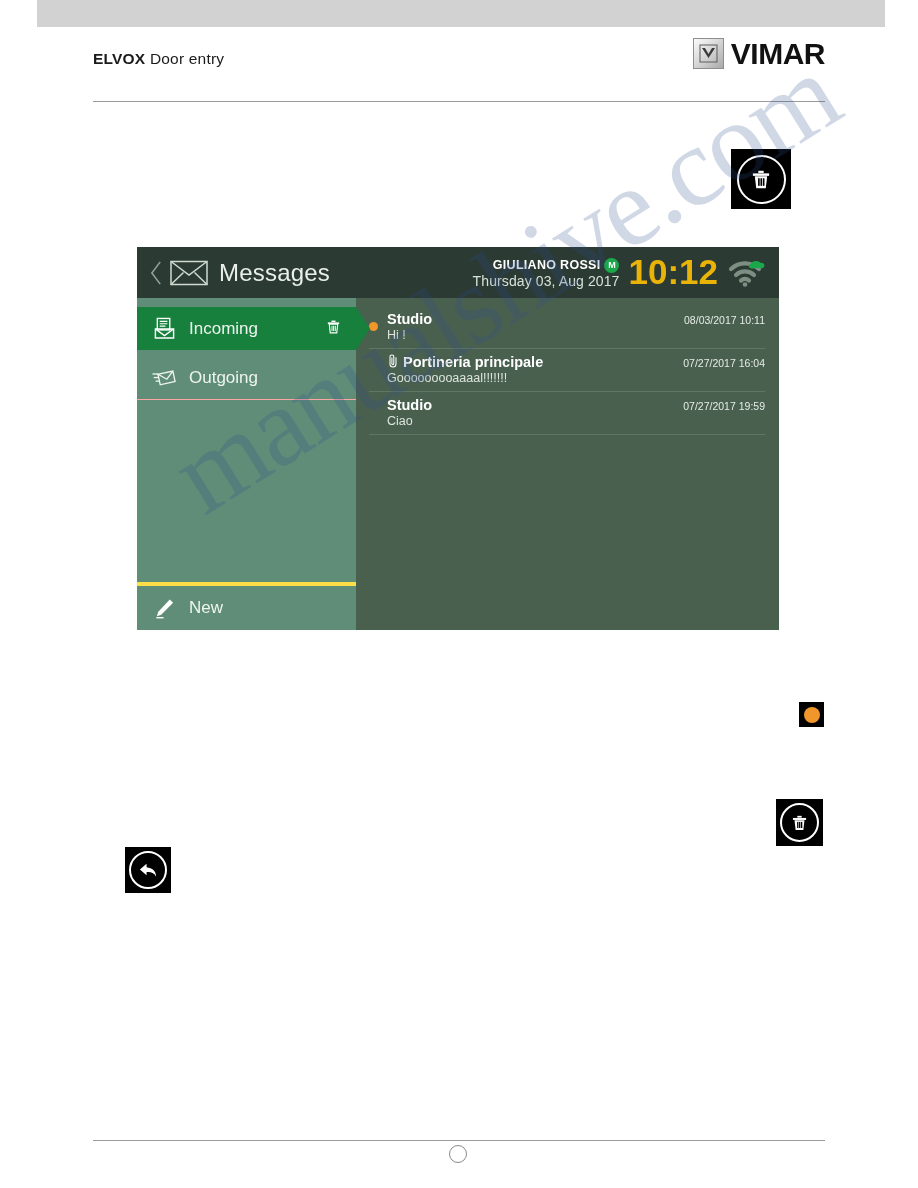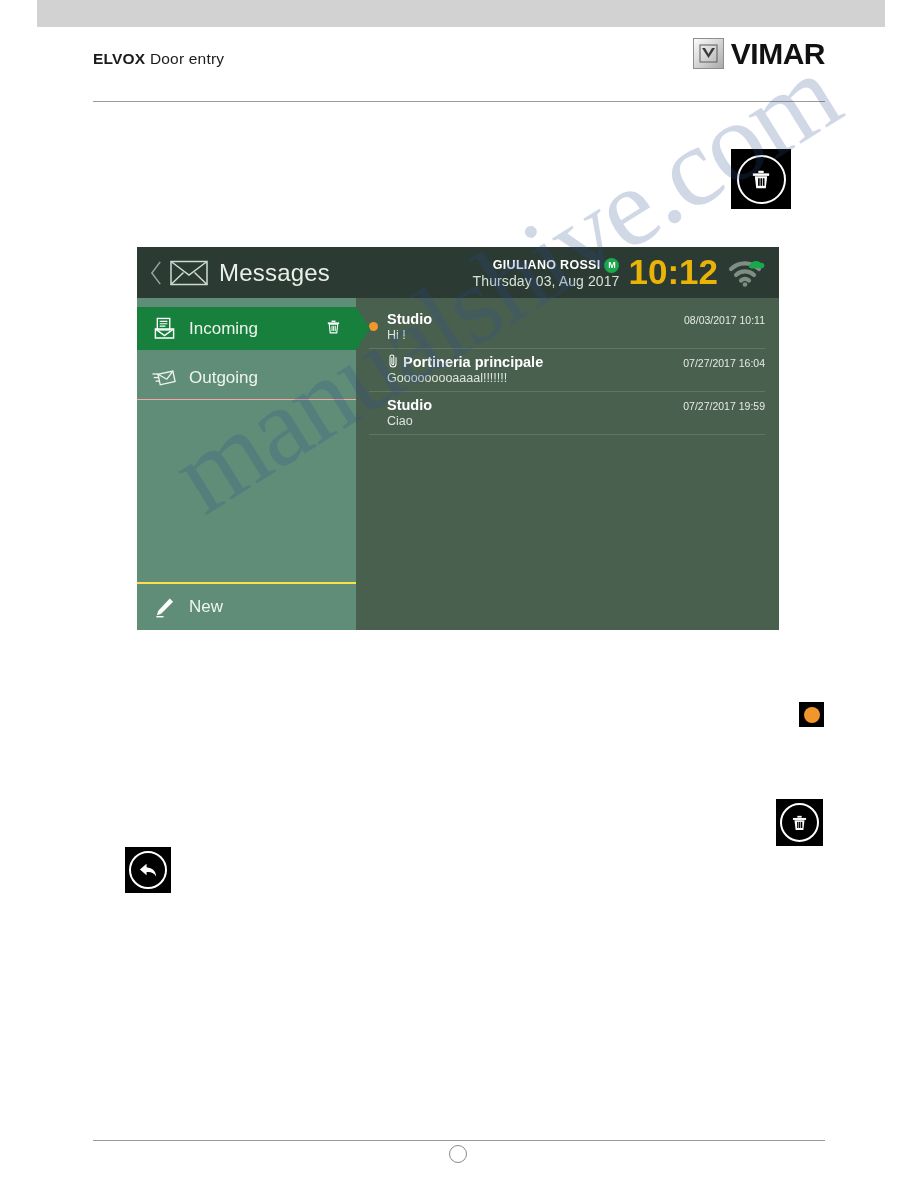--- a/index.html
+++ b/index.html
@@ -247,21 +247,21 @@
     top: 50%;
     transform: translateY(-50%);
   }
   .nav-item.outgoing {
     margin-top: 6px;
     border-bottom: 1px solid #fca5a5;
     height: 44px;
   }
   .nav-spacer { flex: 1 1 auto; }
   .nav-item.new {
-    border-top: 2px solid #fde047;
+    border-top: 4px solid #fde047;
     height: 48px;
     margin-bottom: 0;
   }
 
   
   .msg-list {
     flex: 1 1 auto;
     background: #49604f;
     padding-left: 13px;
     padding-right: 14px;

